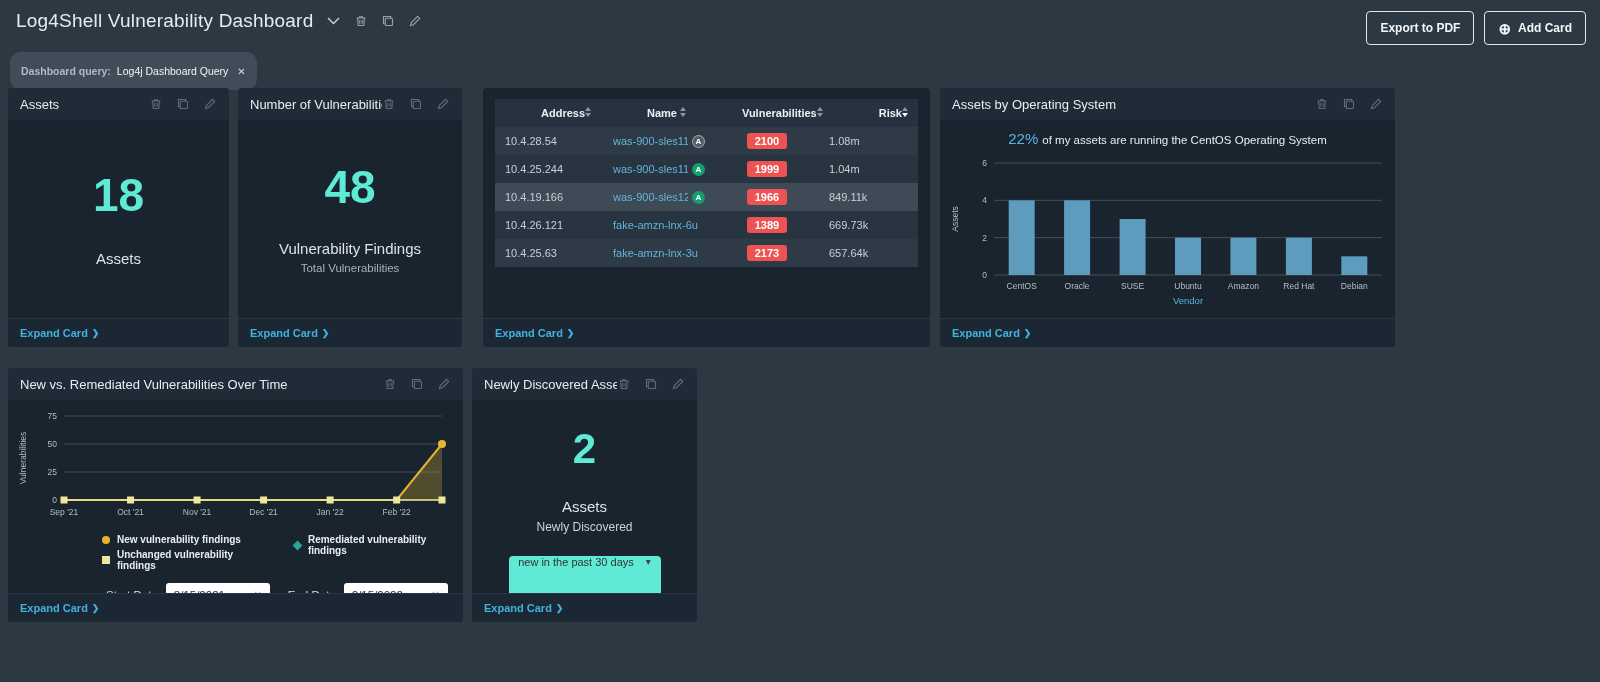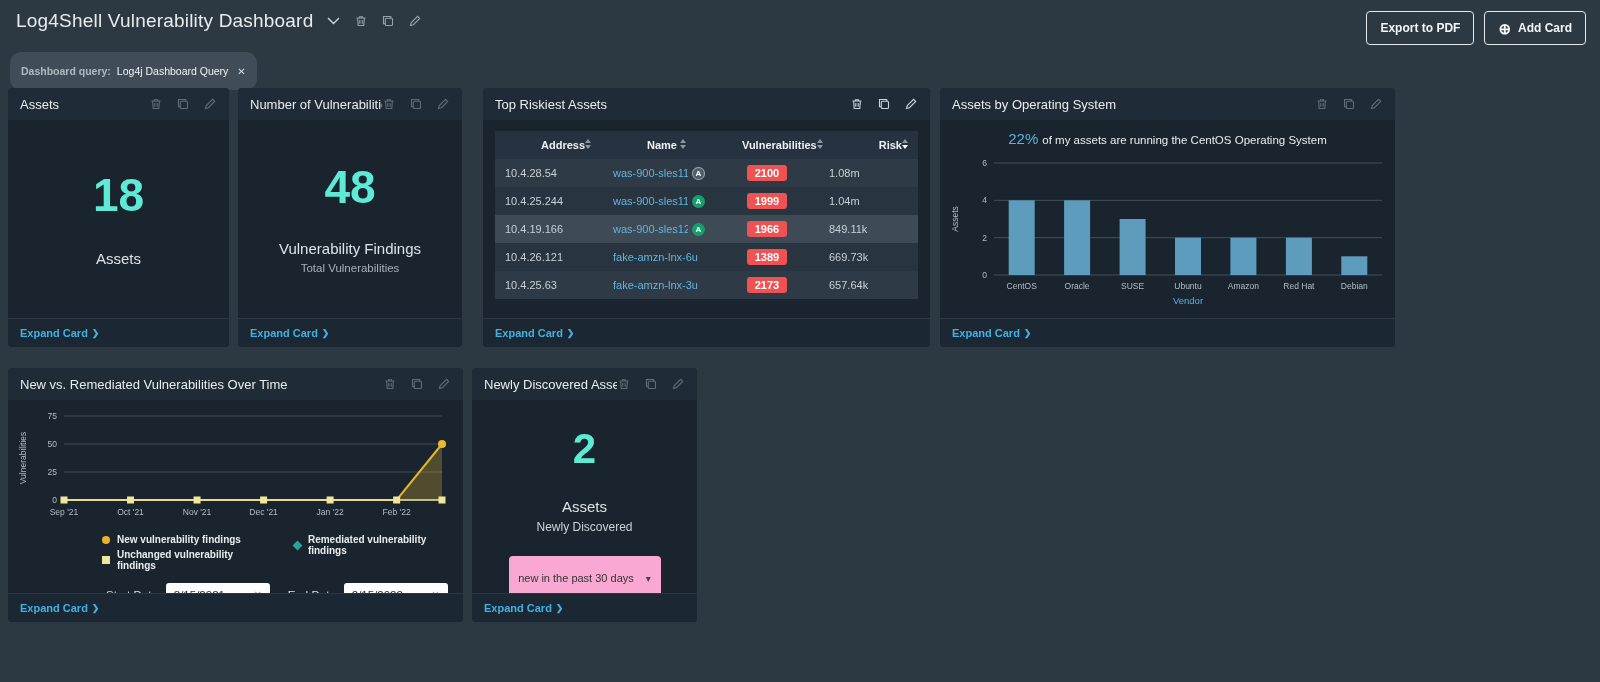--- a/index.html
+++ b/index.html
@@ -80,22 +80,22 @@
   .sw.square{background:#efe79b;}
   .sw.diamond{background:#26a69a;transform:rotate(45deg);width:7px;height:7px;}
   .dates{display:flex;align-items:center;gap:8px;margin:8px 0 0 98px;font-size:11.5px;color:#dde3e8;}
   .dinput{background:#ffffff;border-radius:3px;height:23px;display:flex;align-items:center;
           padding:0 8px;width:88px;justify-content:space-between;cursor:text;}
   .dval{color:#1d2b36;font-size:11.5px;}
   .dx{color:#9aa4ad;font-size:10px;cursor:pointer;}
   .dates .dlabel2{margin-left:10px;}
 
   
-  .select{width:152px;height:44px;background:#f9a8d4;border-radius:4px;margin:22px auto 0;
-          display:flex;align-items:center;justify-content:center;gap:12px;font-size:11px;color:#333;cursor:pointer;}
+  .select{width:152px;height:44px;background:#5eead4;border-radius:4px;margin:22px auto 0;
+          display:flex;justify-content:center;gap:12px;font-size:11px;color:#333;cursor:pointer;}
   .select .caret{font-size:10px;color:#444;}
 </style>
 </head>
 <body>
 
 <div class="stage">
 
   <div class="topbar">
     <span class="page-title">Log4Shell Vulnerability Dashboard</span>
     <span class="top-icons">
@@ -203,41 +203,20 @@
     </div>
     <div class="card-footer">
       <span class="expand">
           <span>Expand Card</span>
           <span class="chev">❯</span>
         </span>
     </div>
   </div>
 
   <div class="card" style="left:483px;top:88px;width:447px;height:259px;">
-    <div class="card-header">
-      <span class="card-title">Top Riskiest Assets</span>
-      <span class="card-actions bright">
-  <span>
-            <svg width="14" height="14" viewBox="0 0 14 14" fill="none" stroke="currentColor" stroke-width="1.1">
-              <path d="M2.5 4h9M5.5 4V2.7h3V4M3.6 4l.6 7.5h5.6L10.4 4M5.8 6v3.7M8.2 6v3.7"></path>
-            </svg>
-          </span>
-  <span>
-            <svg width="14" height="14" viewBox="0 0 14 14" fill="none" stroke="currentColor" stroke-width="1.1">
-              <path d="M9.7 4.3V2.5H2.5v7.2h1.8"></path>
-              <rect x="4.3" y="4.3" width="7.2" height="7.2" rx="1"></rect>
-            </svg>
-          </span>
-  <span>
-            <svg width="14" height="14" viewBox="0 0 14 14" fill="none" stroke="currentColor" stroke-width="1.1">
-              <path d="M2.5 11.5l.8-2.9 6.3-6.3 2.1 2.1-6.3 6.3-2.9.8z"></path>
-            </svg>
-          </span>
-</span>
-    </div>
     <div class="table">
       <div class="thead">
         <div class="th c1">
             <span>Address</span>
             <span class="sort">
               <i class="up"></i>
               <i class="dn"></i>
             </span>
           </div>
         <div class="th c2">

